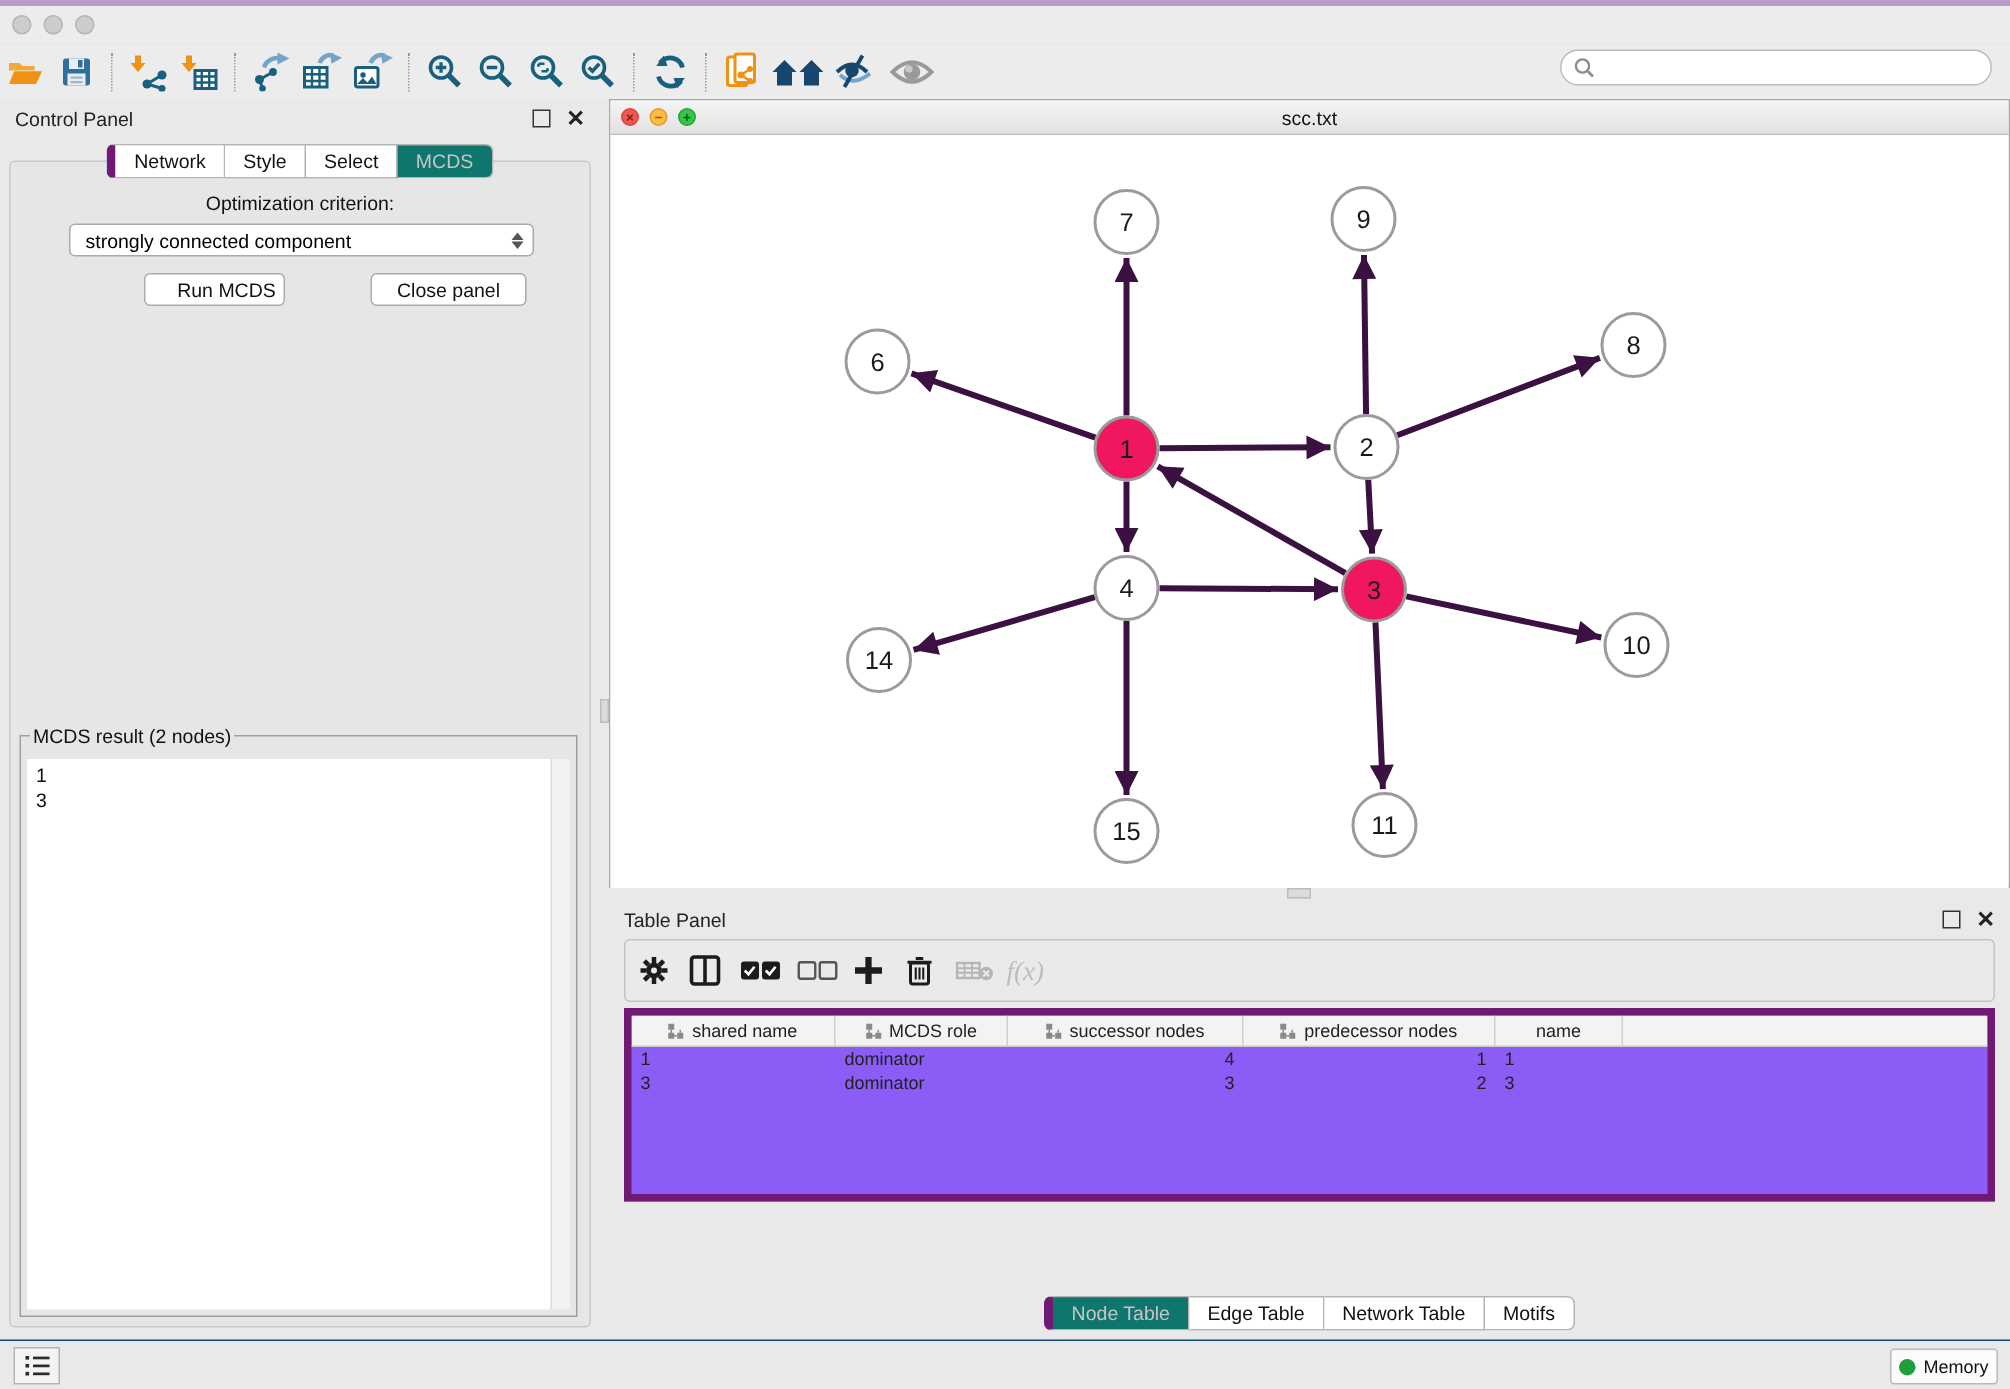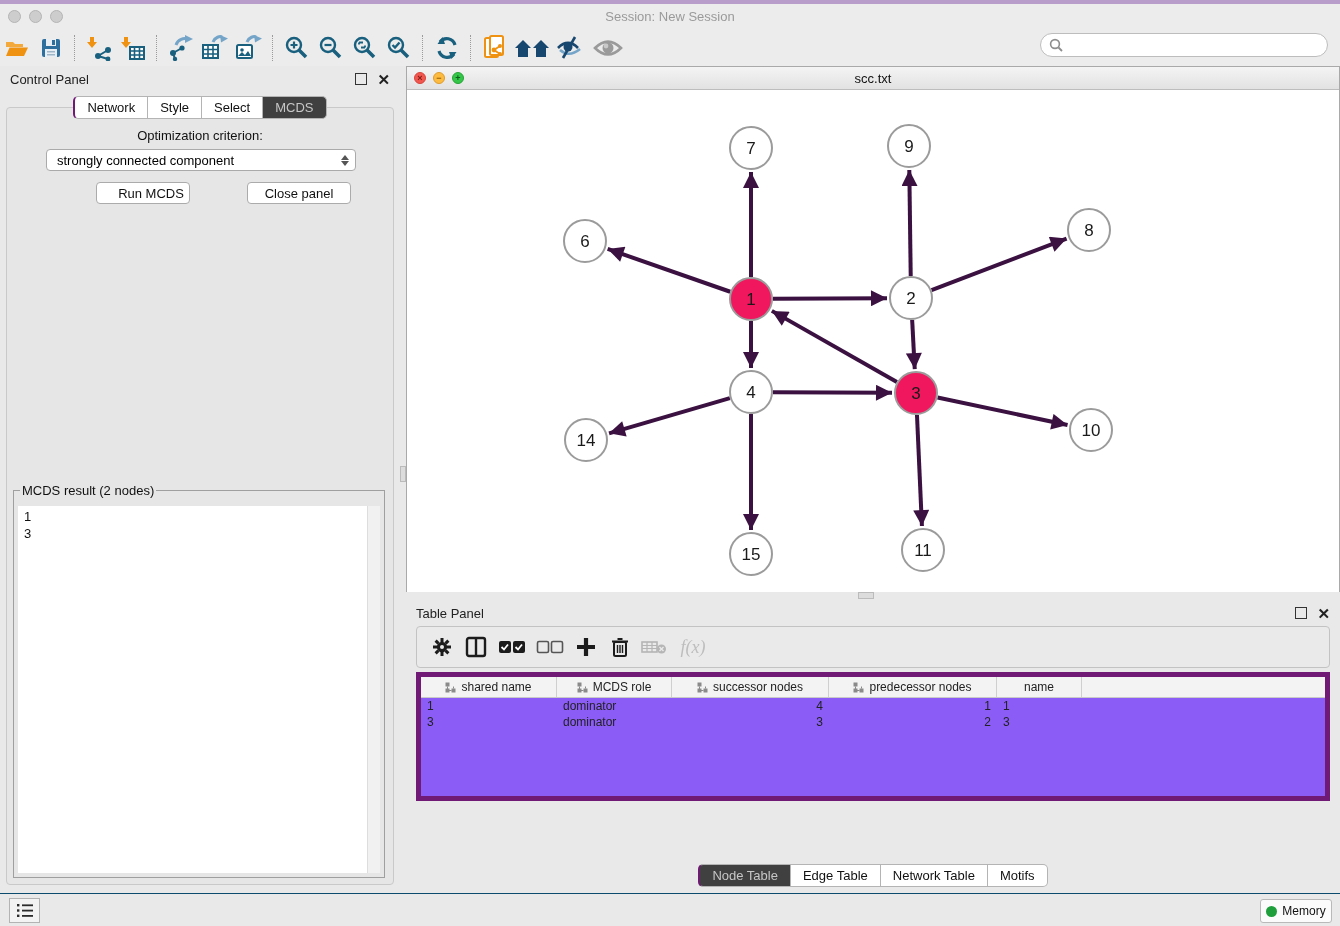--- a/index.html
+++ b/index.html
@@ -29,23 +29,23 @@
 
   
   #control-panel{left:0;top:66px;width:400px;height:827px;background:#e9e9e9;}
   .panel-head{height:26px;display:flex;align-items:center;padding:0 10px;}
   .panel-title{font-size:13px;color:#222;}
   .panel-head .spacer{flex:1;}
   .float-btn{width:10px;height:10px;border:1.5px solid #333;margin-right:10px;cursor:pointer;}
   .close-btn{font-size:15px;font-weight:bold;color:#222;cursor:pointer;line-height:1;}
   .tab{background:#fff;border:1px solid #b4b4b4;border-left:none;
        padding:3px 12px;font-size:13px;color:#111;cursor:pointer;white-space:nowrap;}
-  .tab:first-child{border-left:2px solid #701a75;border-radius:5px 0 0 5px;}
+  .tab:first-child{border-left:6px solid #701a75;border-radius:5px 0 0 5px;}
   .tab:last-child{border-radius:0 5px 5px 0;}
-  .tab.sel{background:#404040;color:#c6c6c6;}
+  .tab.sel{background:#0f766e;color:#c6c6c6;}
   #cp-tabs{position:absolute;left:0;right:0;top:30px;display:flex;justify-content:center;z-index:2;}
   #cp-body{position:absolute;left:6px;right:6px;top:41px;bottom:8px;
            background:#e6e6e6;border:1px solid #c9c9c9;border-radius:4px;}
   #opt-label{position:absolute;left:0;right:0;top:20px;text-align:center;font-size:13px;color:#111;}
   #opt-select{position:absolute;left:39px;top:41px;width:310px;height:22px;background:#fff;
               border:1px solid #aaa;border-radius:4px;display:flex;align-items:center;
               font-size:13px;padding-left:10px;box-sizing:border-box;cursor:pointer;}
   .stepper{margin-left:auto;margin-right:6px;display:flex;flex-direction:column;gap:1px;}
   .stepper .up{width:0;height:0;border-left:4px solid transparent;border-right:4px solid transparent;border-bottom:5px solid #555;}
   .stepper .dn{width:0;height:0;border-left:4px solid transparent;border-right:4px solid transparent;border-top:5px solid #555;}
@@ -78,21 +78,21 @@
   #nt-min{background:#fdbc40;border:1px solid #de9b2d;color:#935c07;}
   #nt-zoom{background:#34c648;border:1px solid #27a335;color:#0d5c17;}
   #net-title{position:absolute;left:0;right:0;text-align:center;font-size:13px;color:#111;}
   #net-canvas{position:relative;width:100%;height:502px;background:#fff;}
 
   
   #table-panel{left:406px;top:600px;width:934px;height:293px;background:#e9e9e9;}
   #tp-toolbar{position:absolute;left:10px;top:26px;width:914px;height:42px;
               background:#eaeaea;border:1px solid #c3c3c3;border-radius:4px;
               box-sizing:border-box;display:flex;align-items:center;padding-left:8px;}
-  .tp-btn{width:34px;height:32px;display:flex;align-items:center;justify-content:center;cursor:pointer;flex:0 0 auto;}
+  .tp-btn{width:34px;height:32px;display:flex;align-items:center;justify-content:flex-start;cursor:pointer;flex:0 0 auto;}
   #fx-label{font-family:"Liberation Serif",serif;font-style:italic;font-size:18px;color:#bdbdbd;}
   #tp-table{position:absolute;left:10px;top:72px;width:914px;height:129px;background:#8b5cf6;
             border:5px solid #701a75;box-sizing:border-box;overflow:hidden;}
   #tp-header{display:flex;height:20px;background:#f3f3f3;border-bottom:1px solid #c9c9c9;}
   .th{display:flex;align-items:center;justify-content:center;gap:5px;font-size:12px;color:#222;
       border-right:1px solid #cfcfcf;box-sizing:border-box;height:20px;}
   .tr{display:flex;height:16px;align-items:center;}
   .td{font-size:12px;color:#222;box-sizing:border-box;padding:0 6px;overflow:hidden;white-space:nowrap;}
   #tp-tabs{position:absolute;left:0;right:0;top:264px;display:flex;justify-content:center;}
 
@@ -110,21 +110,20 @@
 <body>
 
 <div id="app">
 
   <div id="top-strip" class="abs"></div>
 
   <div id="titlebar" class="abs">
     <div class="mac-light"></div>
     <div class="mac-light"></div>
     <div class="mac-light"></div>
-    <div id="window-title">Session: New Session</div>
   </div>
 
   <div id="toolbar" class="abs">
     <div class="tb-btn">
       <svg width="26" height="24" viewBox="0 0 26 24">
         <path d="M2 6 h7 l2 2 h8 v3 H2 z" fill="#f3a93c"></path>
         <path d="M2 20 l3.5-8.5 H24 L20 20 z" fill="#ef9211"></path>
       </svg>
     </div>
     <div class="tb-btn">

